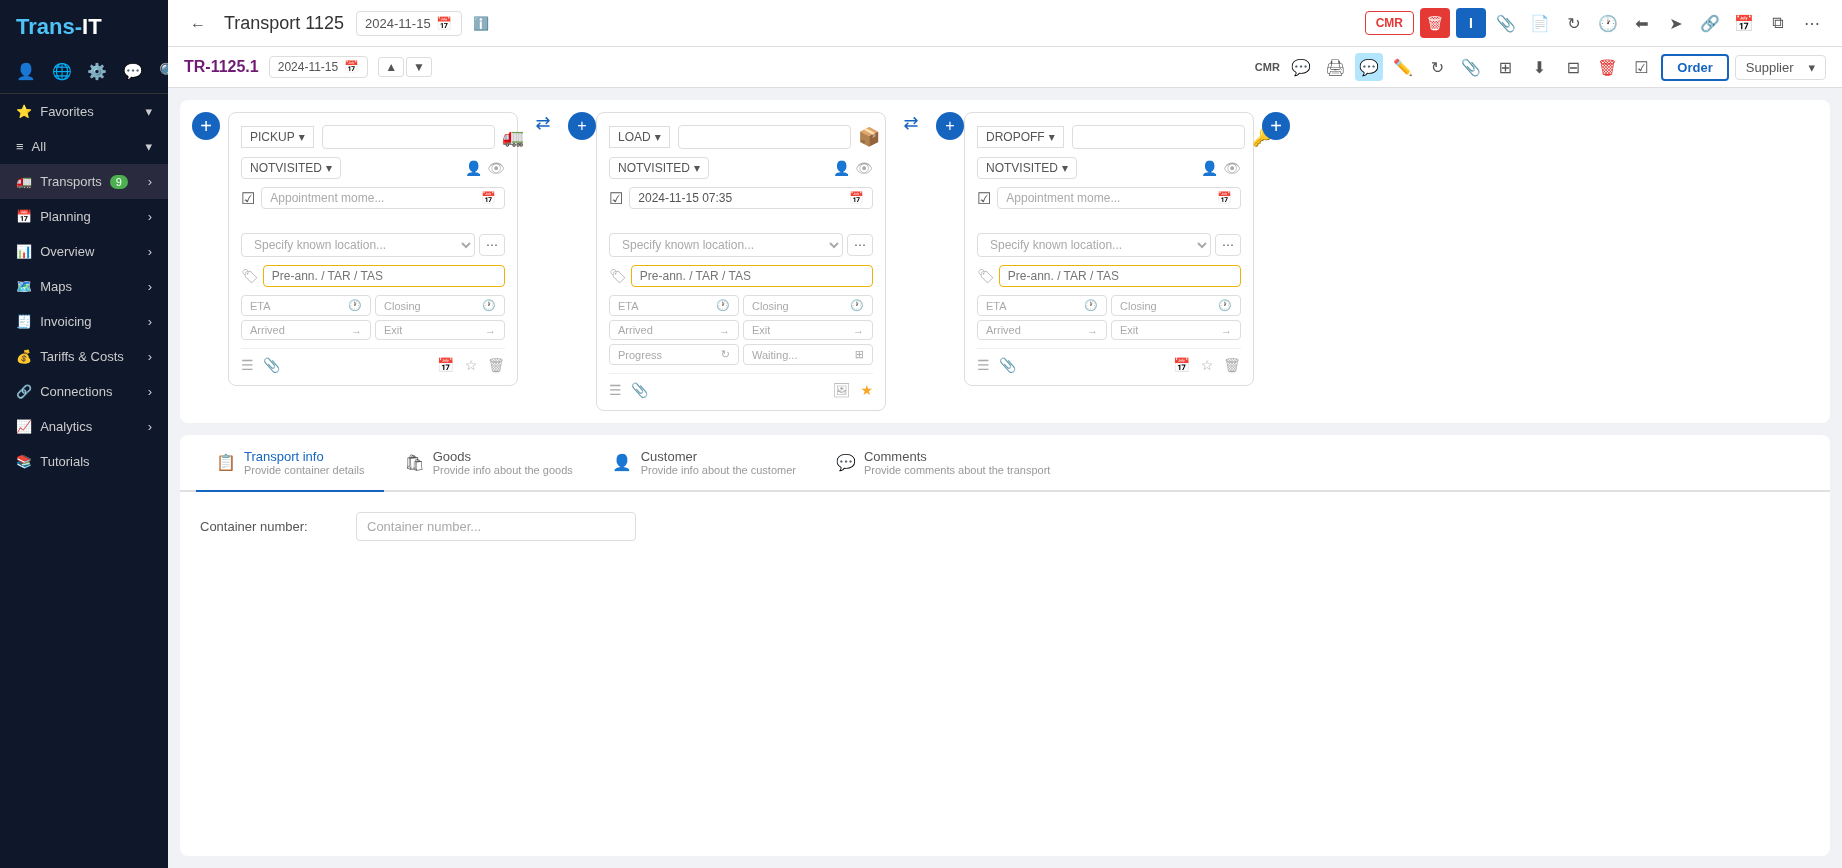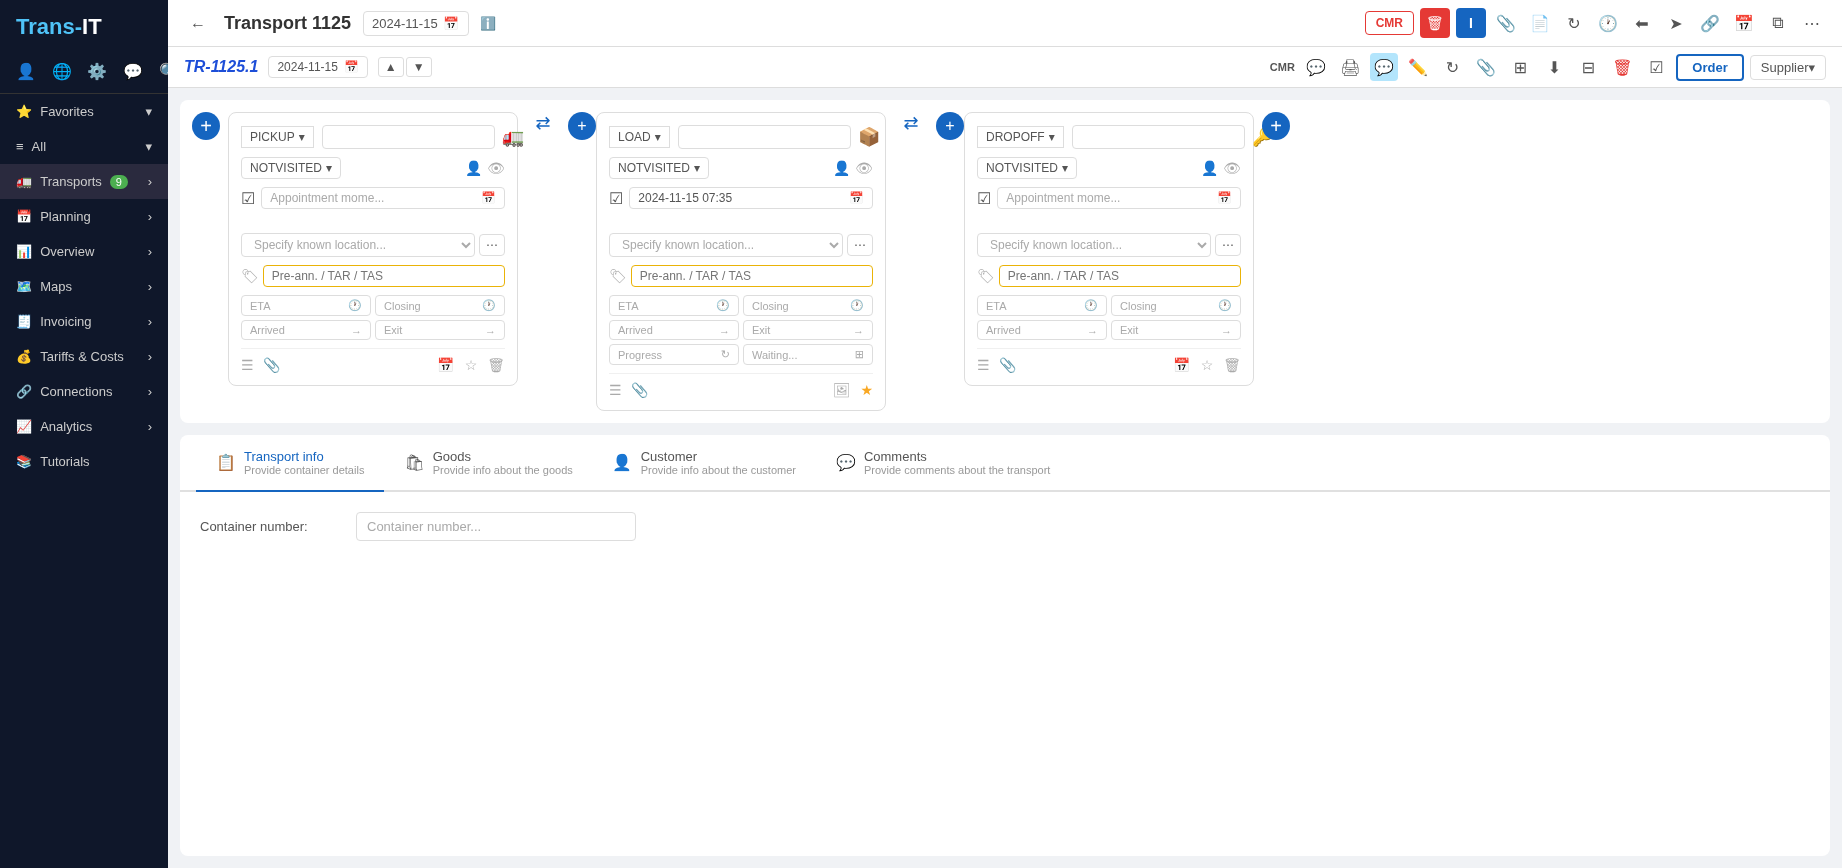--- a/index.html
+++ b/index.html
@@ -17,38 +17,38 @@
     .sidebar-item-left { display: flex; align-items: center; gap: 8px; }
     .sidebar-item .badge { background: #4caf50; color: #fff; border-radius: 10px; padding: 1px 6px; font-size: 11px; }
     .sidebar-item .star { color: #f9a825; }
 
     
     .main { flex: 1; display: flex; flex-direction: column; overflow: hidden; background: #f0f2f5; }
 
     
     .topbar { background: #fff; padding: 8px 16px; display: flex; align-items: center; gap: 12px; border-bottom: 1px solid #ddd; flex-shrink: 0; }
     .topbar-back { color: #555; cursor: pointer; font-size: 16px; }
-    .topbar-title { font-size: 18px; font-weight: 700; color: #333; }
+    .topbar-title { font-size: 18px; font-weight: 400; color: #333; }
     .topbar-date { border: 1px solid #ddd; border-radius: 4px; padding: 4px 8px; font-size: 13px; color: #555; display: flex; align-items: center; gap: 6px; }
     .topbar-info { color: #999; cursor: pointer; }
     .topbar-actions { margin-left: auto; display: flex; align-items: center; gap: 6px; }
     .btn-cmr { border: 1px solid #e53935; color: #e53935; background: #fff; border-radius: 4px; padding: 4px 10px; font-size: 12px; font-weight: 600; cursor: pointer; }
     .btn-icon-red { background: #e53935; color: #fff; border: none; border-radius: 4px; width: 30px; height: 30px; display: flex; align-items: center; justify-content: center; cursor: pointer; font-size: 14px; }
     .btn-icon-blue { background: #1565c0; color: #fff; border: none; border-radius: 4px; width: 30px; height: 30px; display: flex; align-items: center; justify-content: center; cursor: pointer; font-size: 14px; }
     .btn-icon { background: none; border: none; color: #555; cursor: pointer; font-size: 16px; width: 28px; height: 28px; display: flex; align-items: center; justify-content: center; }
 
     
     .subbar { background: #fff; padding: 6px 16px; display: flex; align-items: center; gap: 10px; border-bottom: 1px solid #ddd; flex-shrink: 0; }
-    .transport-ref { font-size: 16px; font-weight: 600; color: #1d4ed8; font-style: italic; }
+    .transport-ref { font-size: 16px; font-weight: 600; color: #701a75; }
     .subbar-date { border: 1px solid #ddd; border-radius: 4px; padding: 3px 8px; font-size: 12px; color: #555; display: flex; align-items: center; gap: 6px; }
     .subbar-nav { display: flex; gap: 2px; }
     .subbar-nav button { border: 1px solid #ddd; background: #fff; color: #555; padding: 2px 6px; cursor: pointer; border-radius: 3px; font-size: 12px; }
     .subbar-actions { margin-left: auto; display: flex; align-items: center; gap: 6px; }
     .btn-order { border: 2px solid #1565c0; color: #1565c0; background: #fff; border-radius: 4px; padding: 4px 14px; font-size: 13px; font-weight: 600; cursor: pointer; }
-    .btn-supplier { border: 1px solid #ddd; background: #fff; color: #555; border-radius: 4px; padding: 4px 10px; font-size: 13px; cursor: pointer; display: flex; align-items: center; gap: 0; }
+    .btn-supplier { border: 1px solid #ddd; background: #fff; color: #555; border-radius: 4px; padding: 4px 10px; font-size: 13px; cursor: pointer; display: flex; align-items: center; gap: 15px; }
 
     
     .cards-area { background: #fff; margin: 12px; padding: 12px; border-radius: 8px; display: flex; align-items: flex-start; gap: 0; flex-shrink: 0; }
     .card-connector { display: flex; align-items: center; justify-content: center; width: 50px; flex-shrink: 0; }
     .connector-btn { background: #1565c0; color: #fff; border: none; border-radius: 50%; width: 28px; height: 28px; display: flex; align-items: center; justify-content: center; cursor: pointer; font-size: 16px; flex-shrink: 0; }
     .swap-icon { color: #1565c0; font-size: 18px; cursor: pointer; }
     .add-btn-left { background: #1565c0; color: #fff; border: none; border-radius: 50%; width: 28px; height: 28px; display: flex; align-items: center; justify-content: center; cursor: pointer; font-size: 20px; margin-right: 8px; flex-shrink: 0; }
     .add-btn-right { background: #1565c0; color: #fff; border: none; border-radius: 50%; width: 28px; height: 28px; display: flex; align-items: center; justify-content: center; cursor: pointer; font-size: 20px; margin-left: 8px; flex-shrink: 0; }
 
     

